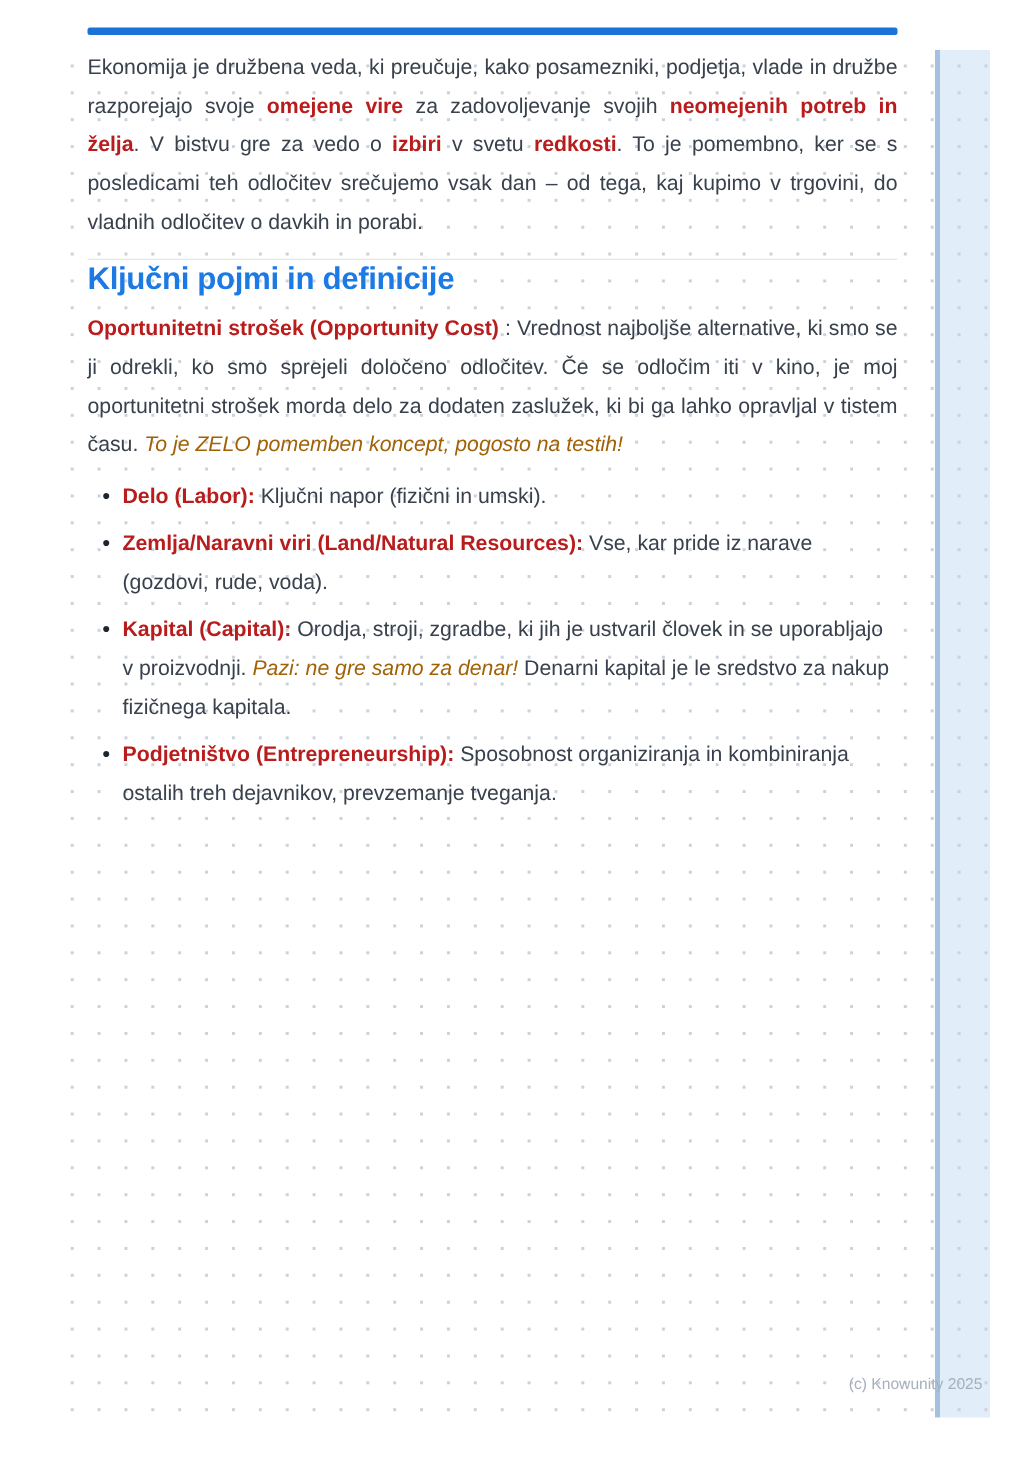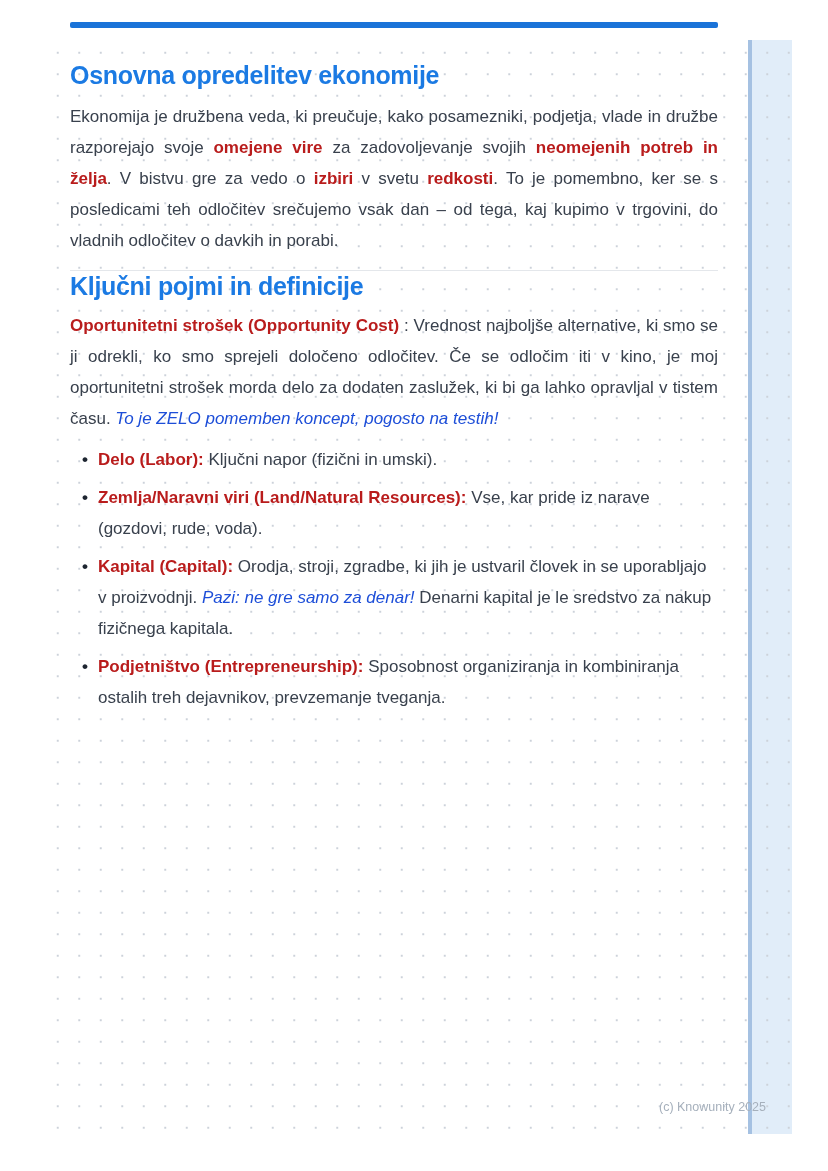--- a/index.html
+++ b/index.html
@@ -80,21 +80,21 @@
   p.mt8  { margin-top: 8px; }
   p.mt10 { margin-top: 10px; }
 
   .divider {
     margin-top: 14px;
     height: 1px;
     background: #e4e7eb;
   }
 
   b, .seg-b { font-weight: 700; color: #b91c1c; }
-  .seg-i { font-style: italic; color: #1d4ed8; }
+  .seg-i { font-style: italic; color: #a16207; }
 
   ul.factors-list {
     list-style: none;
     margin: 10px 0 0 0;
     padding: 0 0 0 28px;
   }
   ul.factors-list li {
     position: relative;
     line-height: 31px;
     margin-top: 7px;
@@ -104,39 +104,38 @@
   ul.factors-list li .bullet {
     position: absolute;
     left: -16px; top: 0;
     color: #1d2530;
     font-weight: 700;
   }
 
   .footer-credit {
     position: absolute;
     top: 1100px;
-    right: 62px;
+    right: 42px;
     z-index: 5;
     font-size: 12.5px;
     color: #a6b0bc;
   }
 </style>
 </head>
 <body>
 
 <div class="band-fill"></div>
 <div class="dots-layer"></div>
 <div class="band-line"></div>
 
 <div class="content">
 
 
   <div class="title-rule"></div>
 
-  <h2 class="section-heading first">Osnovna opredelitev ekonomije</h2>
 
   <p class="body-par mt10"><span>Ekonomija je družbena veda, ki preučuje, kako posamezniki, podjetja, vlade in družbe razporejajo svoje </span><span class="seg-b">omejene vire</span><span> za zadovoljevanje svojih </span><span class="seg-b">neomejenih potreb in želja</span><span>. V bistvu gre za vedo o </span><span class="seg-b">izbiri</span><span> v svetu </span><span class="seg-b">redkosti</span><span>. To je pomembno, ker se s posledicami teh odločitev srečujemo vsak dan – od tega, kaj kupimo v trgovini, do vladnih odločitev o davkih in porabi.</span></p>
 
   <div class="divider"></div>
 
   <h2 class="section-heading second">Ključni pojmi in definicije</h2>
 
 
   <p class="body-par mt8"><span class="seg-b">Oportunitetni strošek (Opportunity Cost)</span><span> : Vrednost najboljše alternative, ki smo se ji odrekli, ko smo sprejeli določeno odločitev. Če se odločim iti v kino, je moj oportunitetni strošek morda delo za dodaten zaslužek, ki bi ga lahko opravljal v tistem času. </span><span class="seg-i">To je ZELO pomemben koncept, pogosto na testih!</span></p>
 

